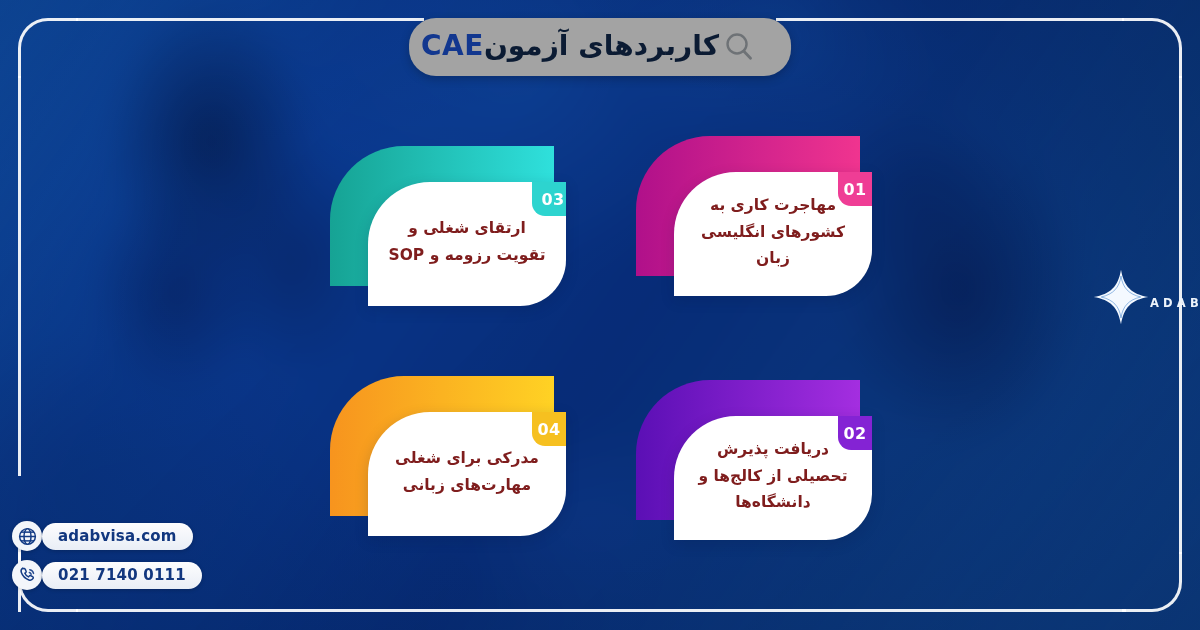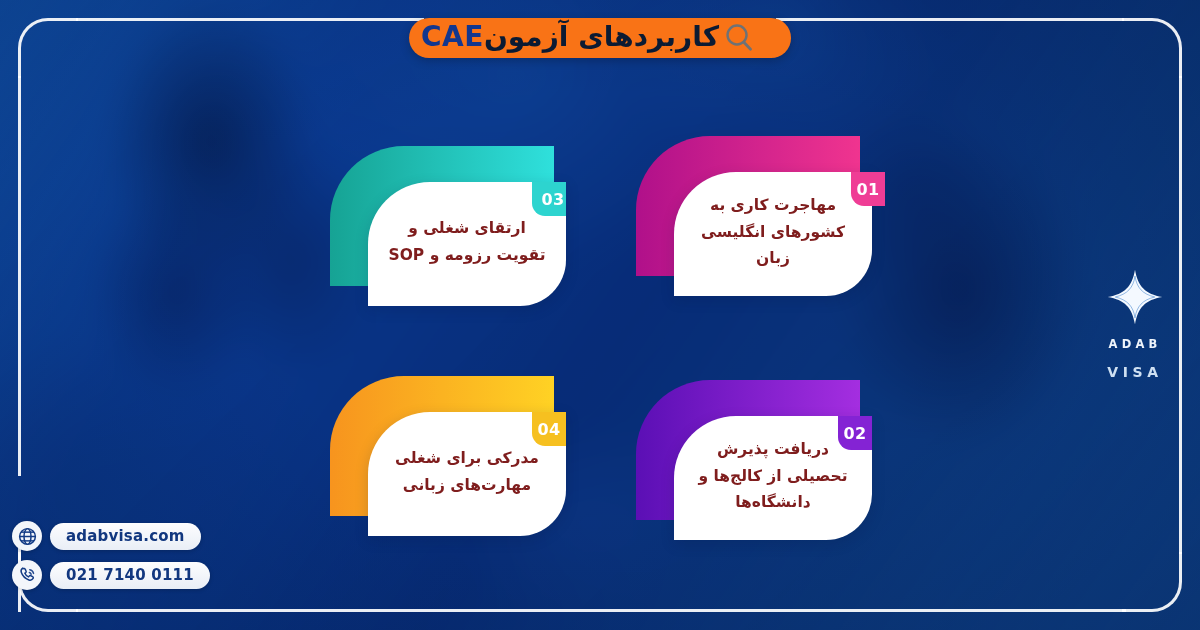--- a/index.html
+++ b/index.html
@@ -58,22 +58,22 @@
   .rail-l{ left:18px; top:76px; height:400px; }
   .rail-l-b{ left:18px; top:545px; height:67px; }
   .rail-r{ right:18px; top:76px; height:478px; }
   .rail-t-l{ left:76px; top:18px; width:348px; height:3px; }
   .rail-t-r{ right:76px; top:18px; width:348px; height:3px; }
   .rail-b-l{ left:76px; bottom:18px; width:1050px; height:3px; }
 
   
   .title-bar{
     position:absolute; left:50%; top:18px; transform:translateX(-50%);
-    height:40px; min-width:354px;
-    background:#f97316;
+    height:58px; min-width:354px;
+    background:#a3a3a3;
     border-radius:27px;
     display:flex; align-items:center;
     padding:0 22px 0 12px;
     box-shadow:0 3px 10px rgba(0,0,0,.22);
     direction:rtl;
   }
   .title-text{
     font-size:28px; font-weight:700; color:#0b1b33;
     letter-spacing:-.2px; white-space:nowrap;
     padding-bottom:3px;
@@ -107,53 +107,53 @@
   .badge{
     position:absolute; top:36px; width:34px; height:34px;
     display:flex; align-items:center; justify-content:center;
     color:#fff; font-size:16px; font-weight:700;
     border-bottom-left-radius:13px;
     letter-spacing:.5px;
   }
 
   
   #card-01{ left:636px; top:136px; }
-  #card-01 .badge{ left:202px;margin-left:13px; }
+  #card-01 .badge{ left:202px; }
   #card-03{ left:330px; top:146px; }
   #card-03 .badge{ left:202px;padding-left:8px; }
   #card-02{ left:636px; top:380px; }
   #card-02 .badge{ left:202px; }
   #card-04{ left:330px; top:376px; }
   #card-04 .badge{ left:202px; }
 
   
   .contacts{
     position:absolute; left:12px; bottom:40px;
     display:flex; flex-direction:column; gap:9px;
     direction:ltr;
   }
-  .c-row{ display:flex; align-items:center; gap:8px; }
+  .c-row{ display:flex; align-items:center; }
   .c-ic{
     width:30px; height:30px; border-radius:50%;
     background:#f3f6fb; display:flex; align-items:center; justify-content:center;
     flex:0 0 auto; box-shadow:0 1px 4px rgba(0,0,0,.2);
   }
   .c-pill{
     height:27px; padding:0 16px; border-radius:14px;
     background:linear-gradient(180deg,#fdfdfe,#e9eef6);
     display:flex; align-items:center;
     font-size:15px; font-weight:700; color:#12377f;
     letter-spacing:.2px; white-space:nowrap;
     box-shadow:0 1px 4px rgba(0,0,0,.2);
   }
 
   
   .logo{
     position:absolute; right:22px; top:268px;
-    width:86px; display:flex; flex-direction:column; align-items:center;
+    width:86px; display:flex; flex-direction:row; align-items:center;
     direction:ltr;
   }
   .logo-name{
     margin-top:7px; color:#eef4fb; font-size:11.5px;
     font-weight:700; letter-spacing:4.2px;
   }
   .logo-sub{
     margin-top:13px; color:#cfe0f2; font-size:14px;
     font-weight:700; letter-spacing:4.6px;
   }

